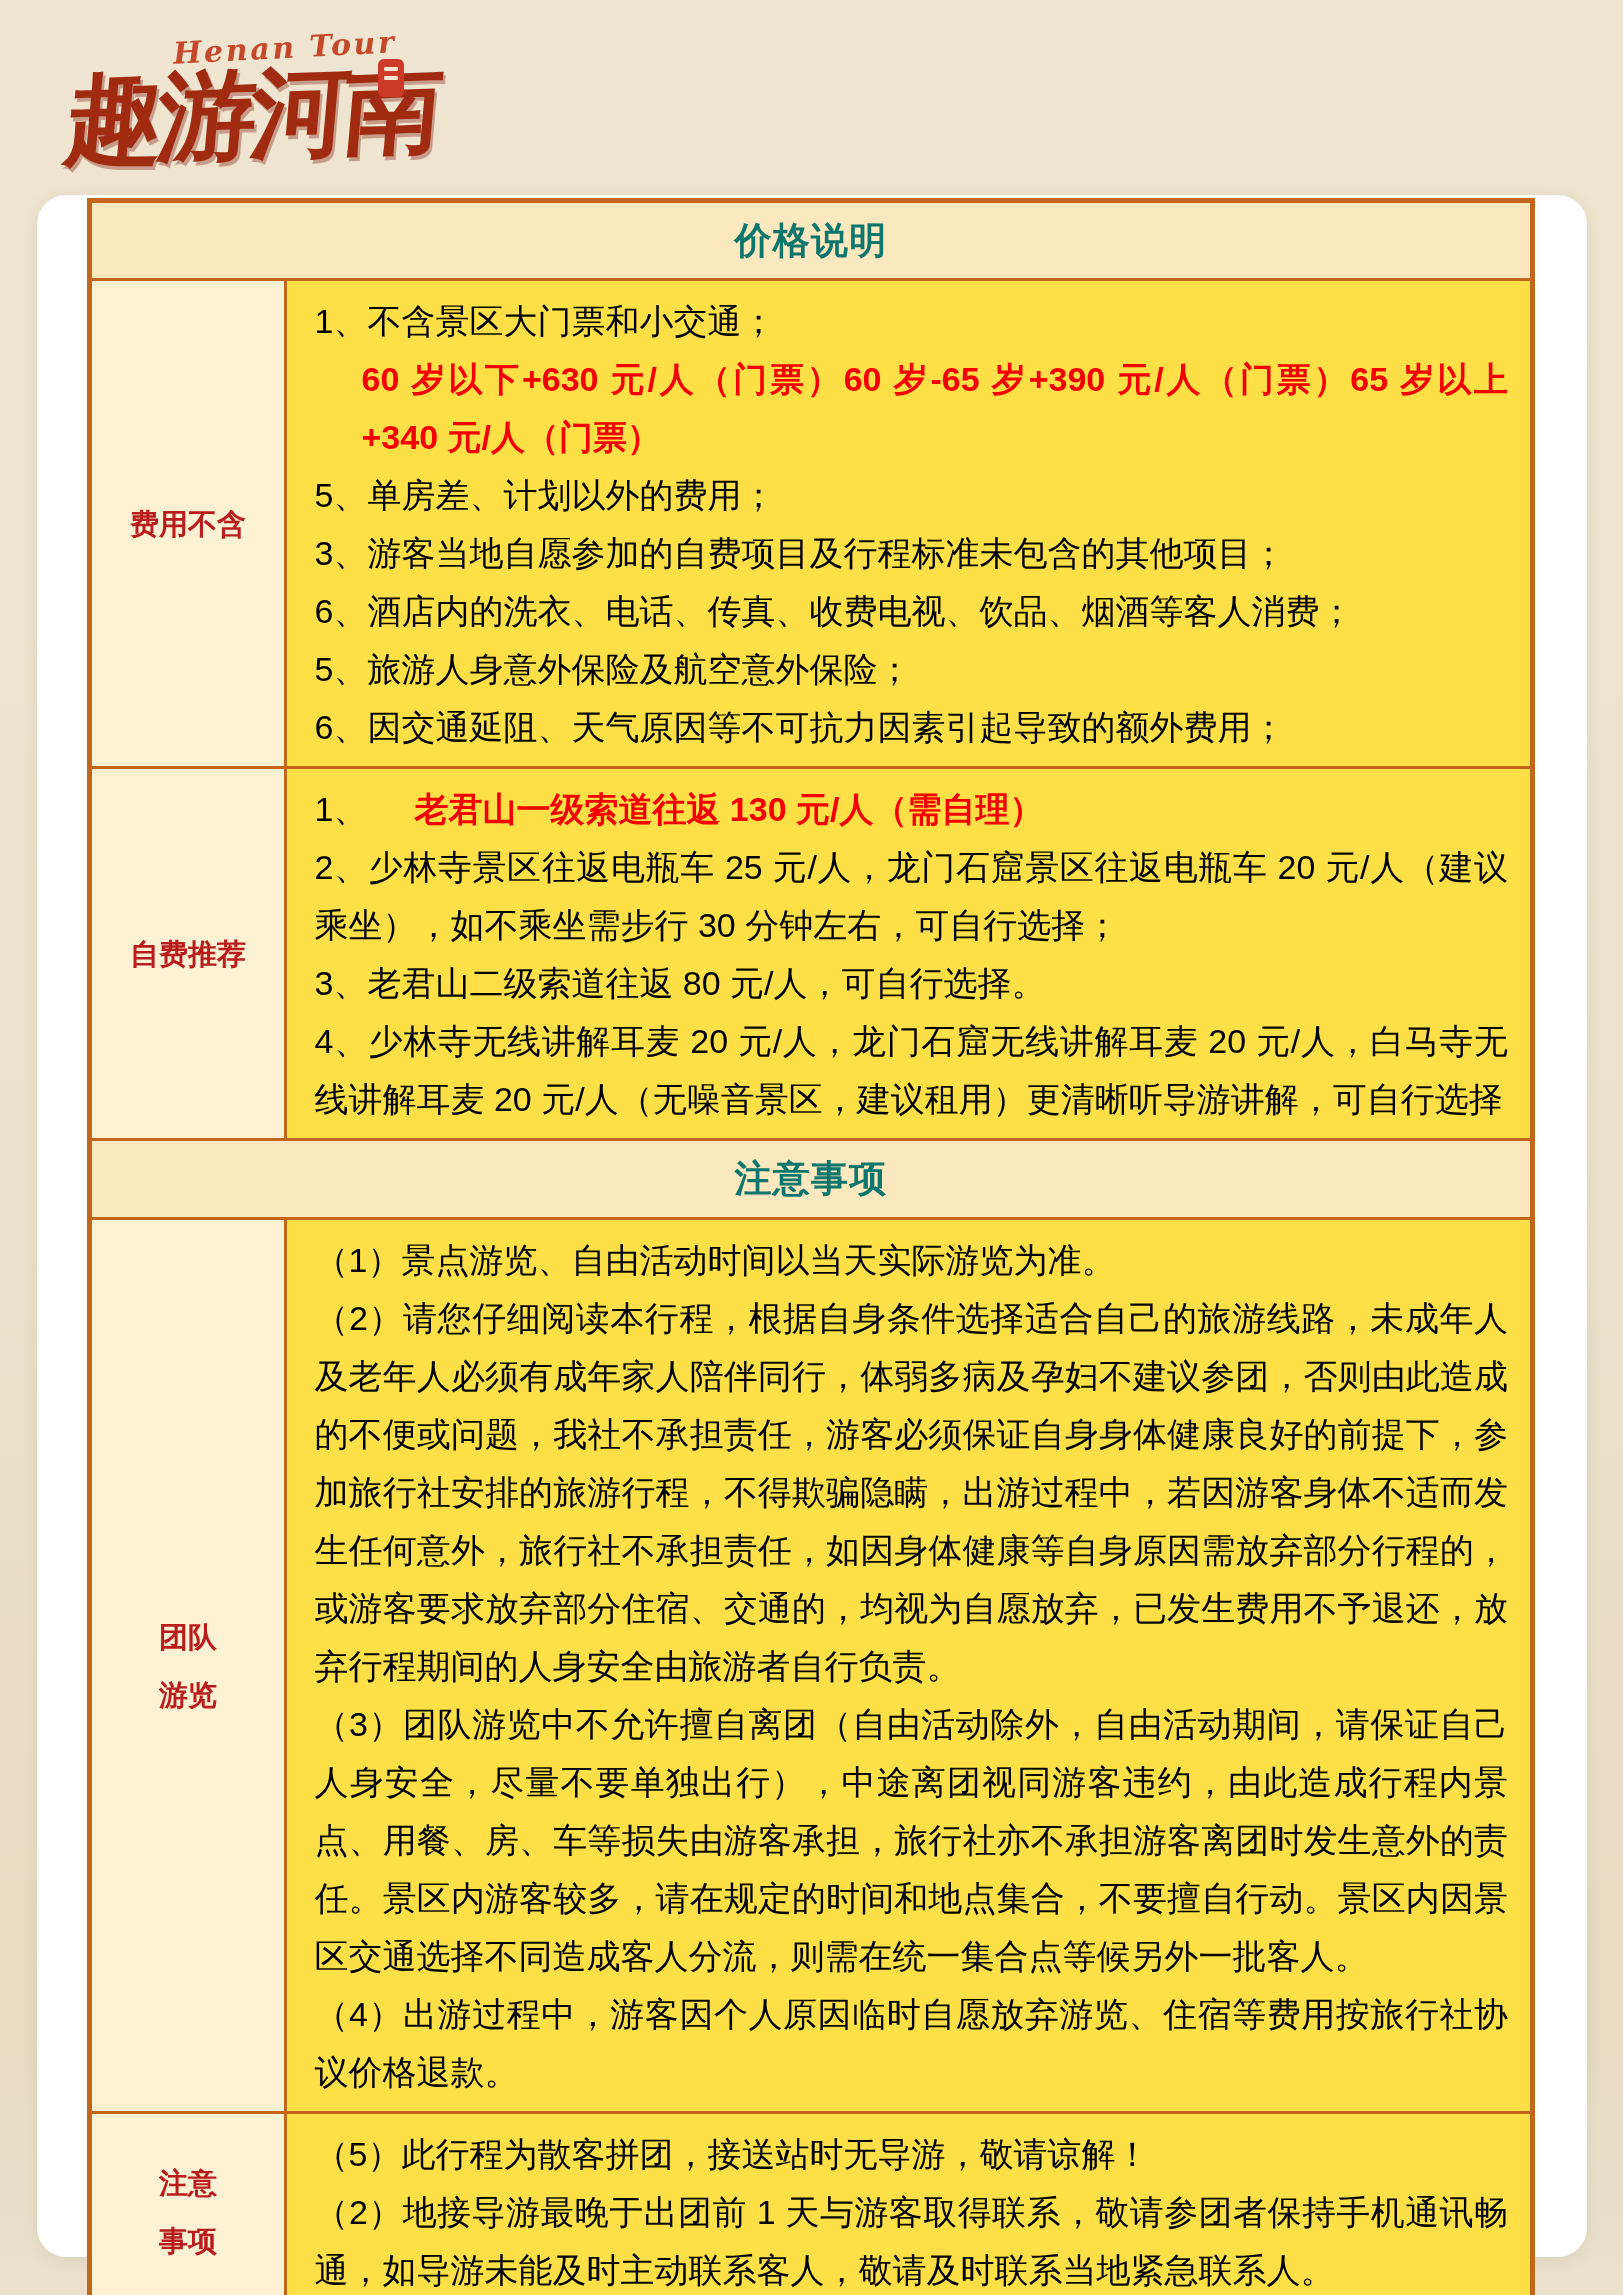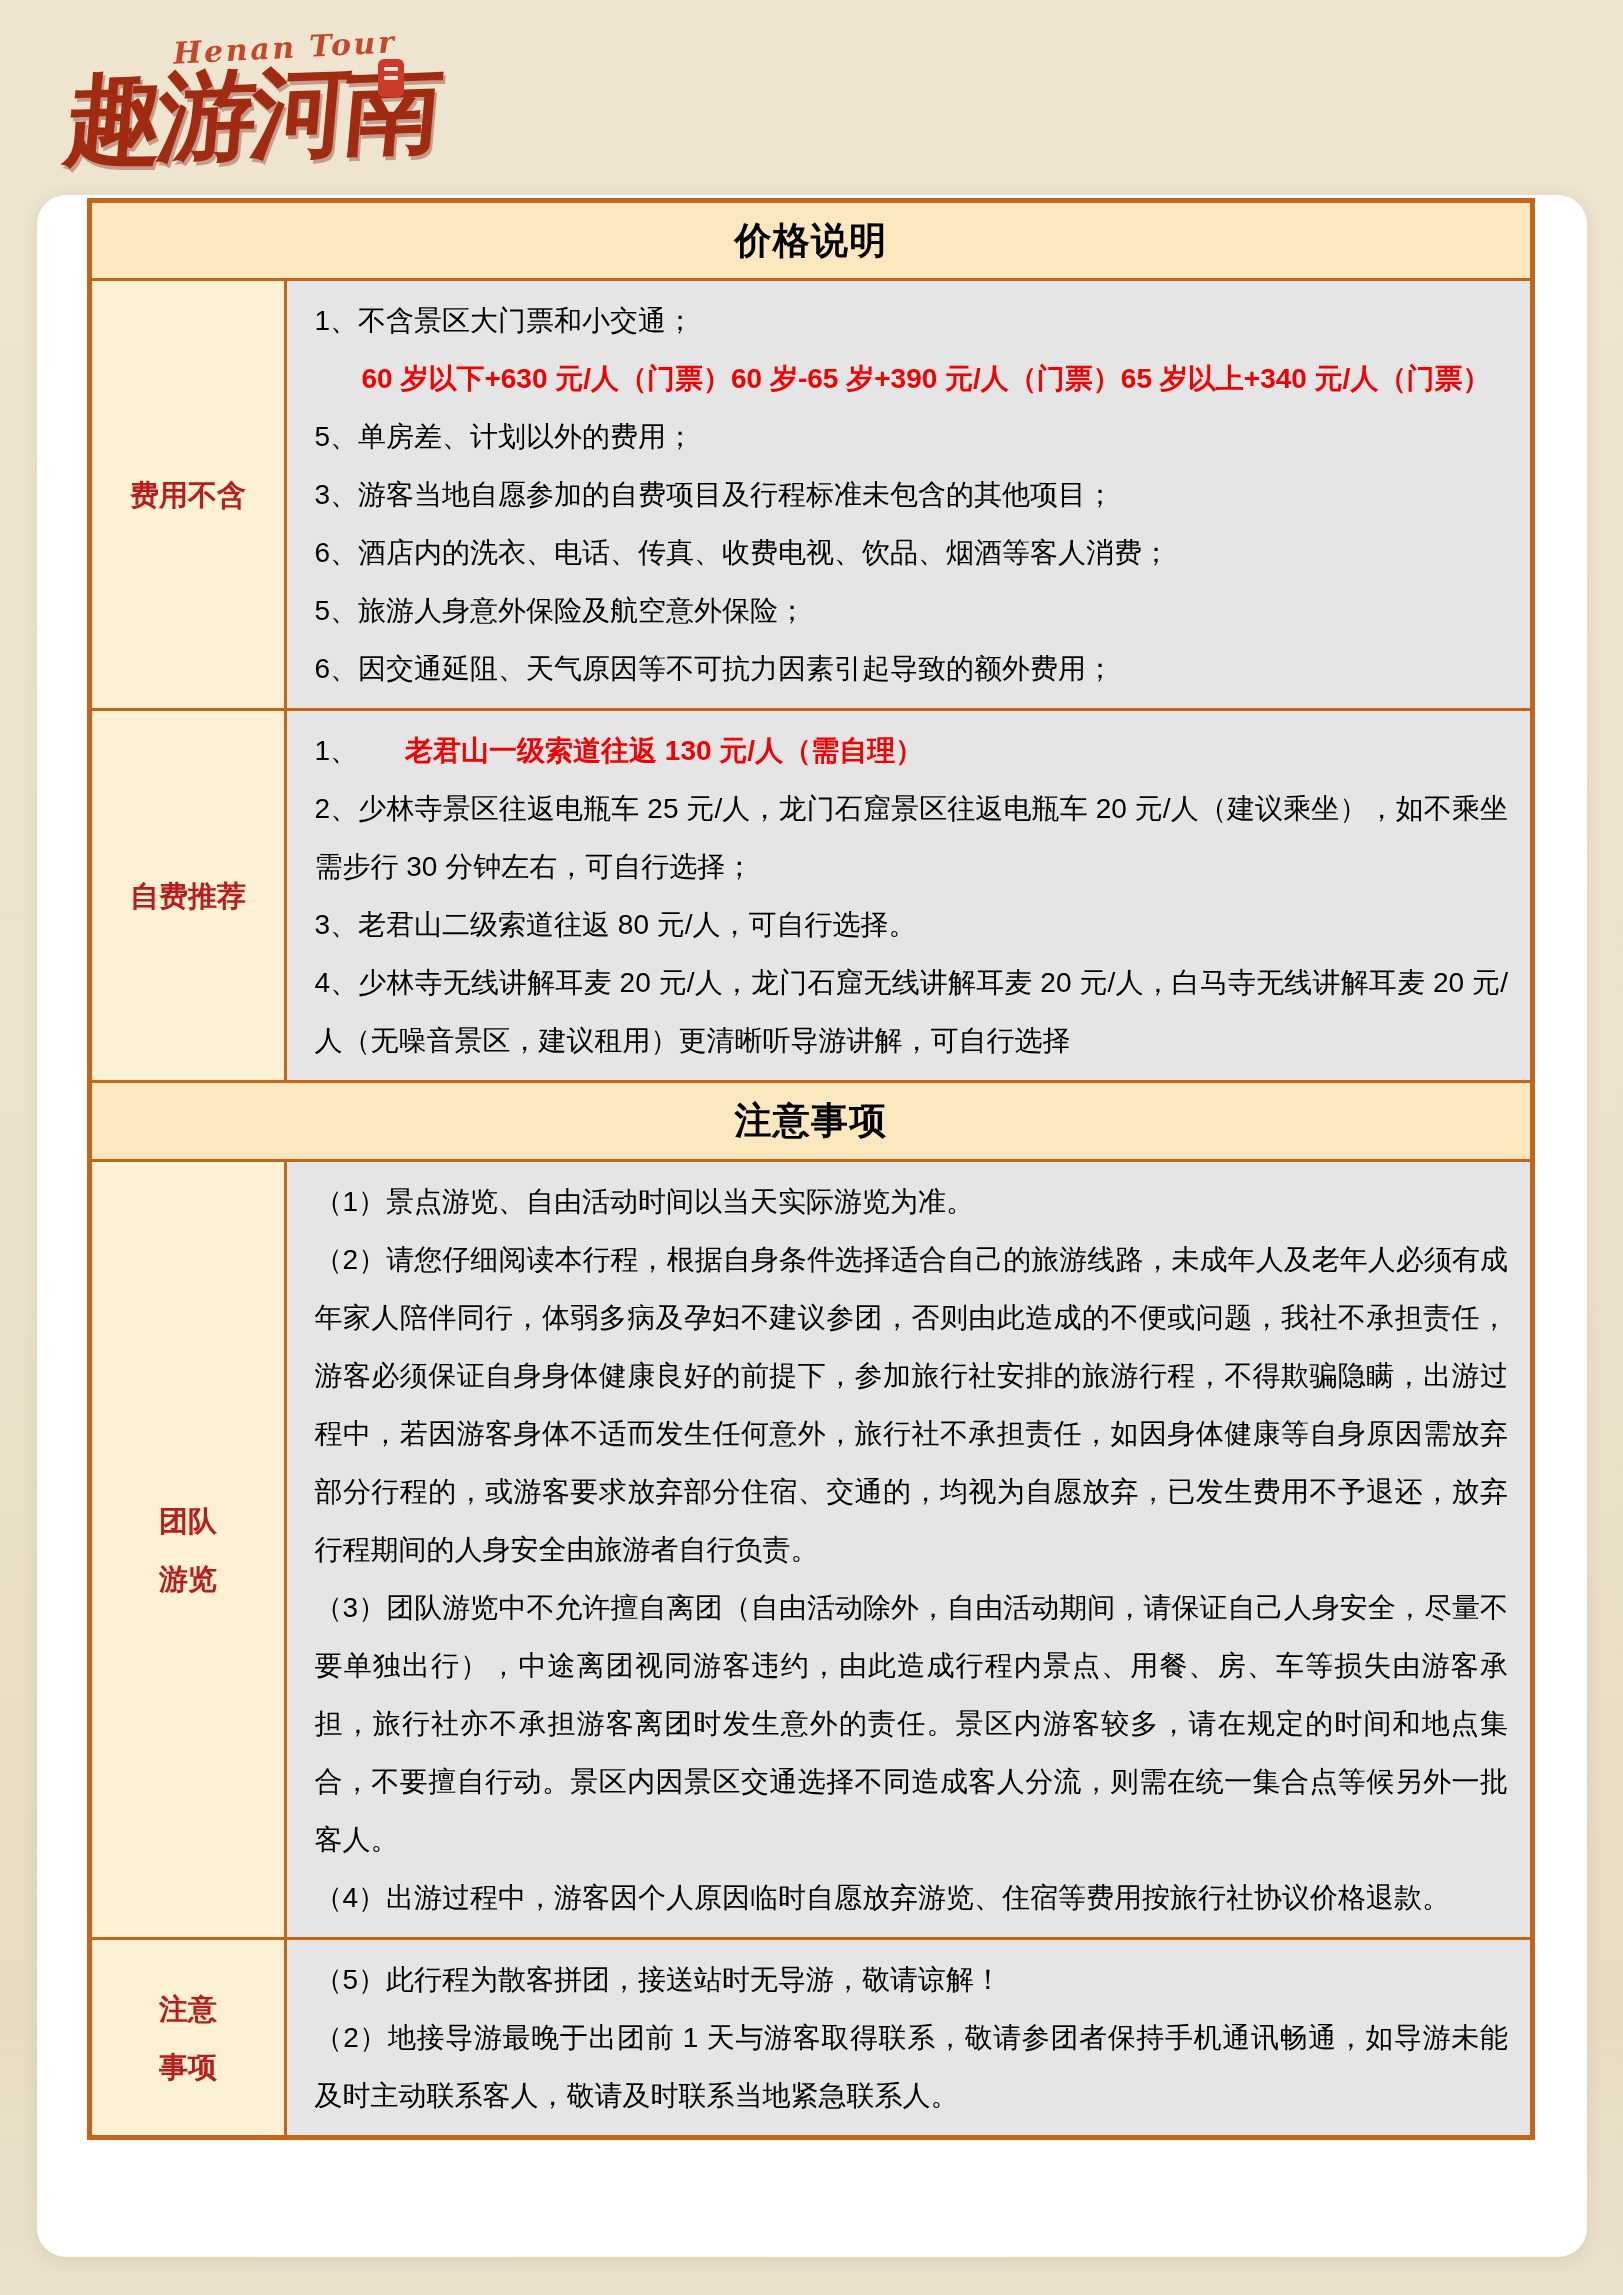--- a/index.html
+++ b/index.html
@@ -48,33 +48,33 @@
   table.doc {
     position:absolute; left:87px; top:198px; width:1448px;
     border-collapse:collapse; table-layout:fixed;
     border:5.2px solid #C2661C;
   }
   table.doc col.c-label { width:196px; }
   table.doc th, table.doc td { border:3.3px solid #C2661C; }
 
   th.section-header {
     background:#FBE8BE; height:79px;
-    font-size:37px; font-weight:bold; color:#000000;
+    font-size:37px; font-weight:bold; color:#0f766e;
     text-align:center; vertical-align:middle;
     letter-spacing:1.3px;
   }
   td.row-label {
     background:#FCF1D2; text-align:center; vertical-align:middle;
     font-size:29px; font-weight:bold; color:#b91c1c; line-height:58px;
   }
   td.row-label span { display:block; }
   td.row-content {
-    background:#e5e5e5; vertical-align:middle;
+    background:#fde047; vertical-align:middle;
     padding:10.5px 22px 10.5px 27.5px;
-    font-size:28px; color:#000; line-height:58px;
+    font-size:34px; color:#000; line-height:58px;
   }
   .item { text-align:justify; }
   .red-bold { color:#F40000; font-weight:bold;margin-left:47px; }
 
   tr.r-fee      td { height:425px; }
   tr.r-optional td { height:352px; }
   tr.r-team     td { height:530px; }
   tr.r-hotel    td { height:110px; }
   tr.r-note     td { height:182px; }
 </style>

